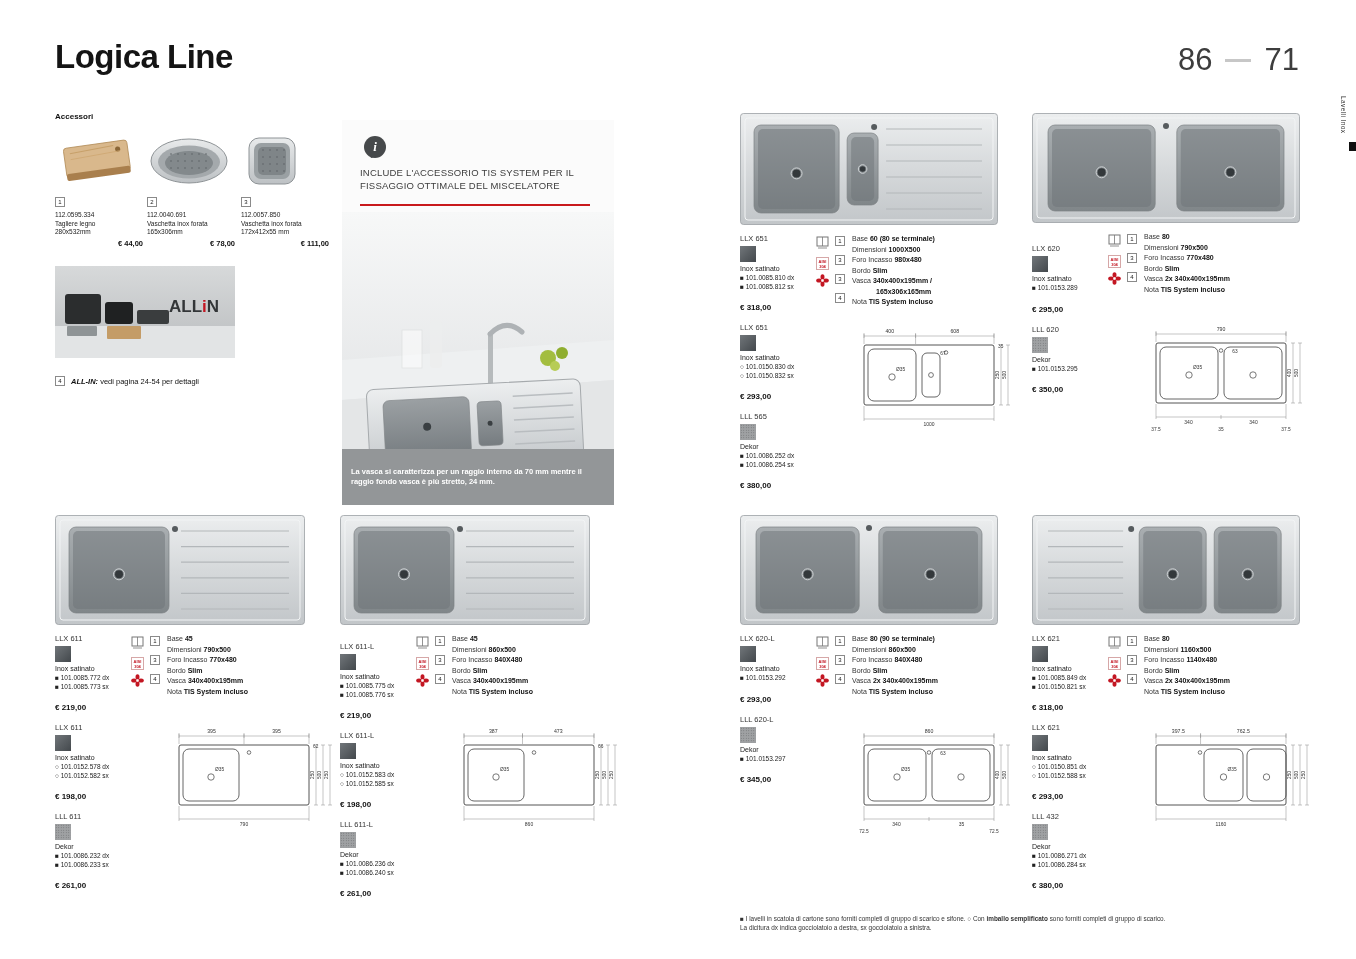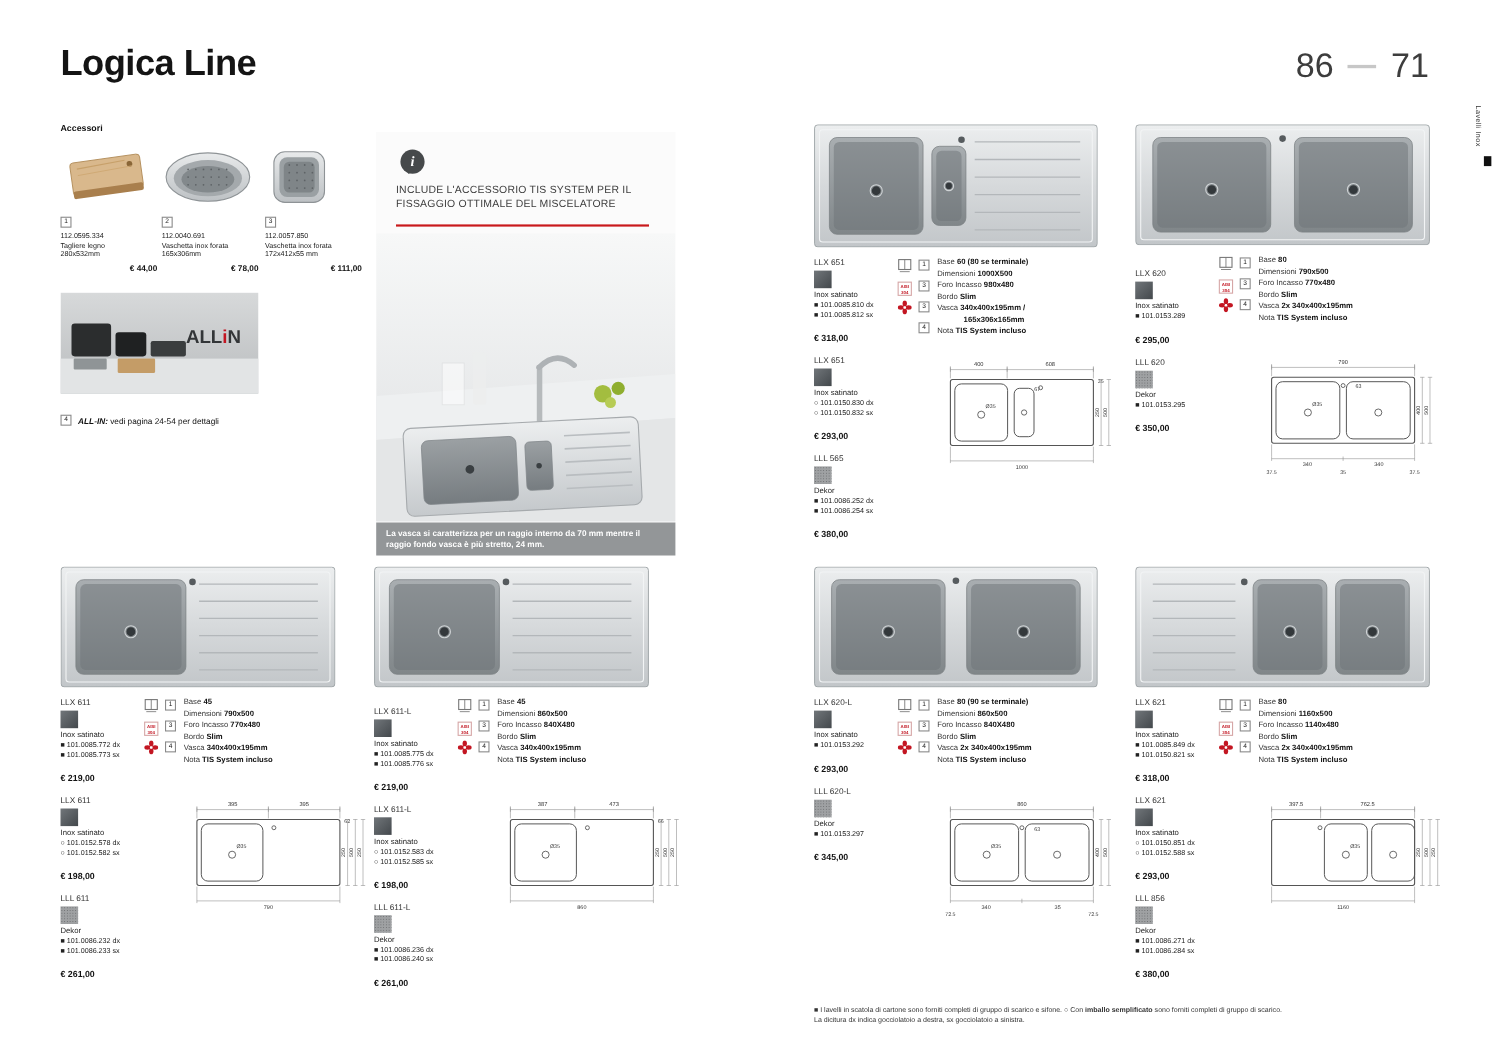--- a/index.html
+++ b/index.html
@@ -27,21 +27,21 @@
   .allin-note .b{font-weight:bold;font-style:italic;}
 
   .numbox{display:inline-flex;align-items:center;justify-content:center;width:10px;height:10px;border:1px solid #8a8a8a;font-size:6px;color:#222;background:#fff;flex:0 0 auto;margin:2px 0;}
 
   .hero{position:absolute;left:342px;top:120px;width:272px;height:385px;background:#fbfbfb;}
   .hero-scene{position:absolute;left:0;top:92px;}
   .info-icon{position:absolute;left:22px;top:16px;width:22px;height:22px;border-radius:50%;background:#46494b;color:#fff;display:flex;align-items:center;justify-content:center;font-family:"Liberation Serif",serif;font-style:italic;font-weight:bold;font-size:13px;z-index:3;}
   .info-icon:after{content:"";position:absolute;left:2px;bottom:-5px;border:5px solid transparent;border-top-color:#46494b;transform:rotate(28deg);}
   .hero-text{position:absolute;left:18px;top:46px;font-size:9.5px;line-height:13px;color:#3d3d3d;letter-spacing:.2px;z-index:3;}
   .hero-rule{position:absolute;left:18px;top:84px;width:230px;height:2px;background:#c8191c;z-index:3;}
-  .hero-caption{position:absolute;left:0;bottom:0;width:100%;background:#939698;color:#fff;font-size:7.5px;font-weight:bold;line-height:10px;padding:5px 9px;z-index:3;}
+  .hero-caption{position:absolute;left:0;bottom:0;width:100%;background:#939698;color:#fff;font-size:7.5px;font-weight:bold;line-height:10px;padding:18px 9px;z-index:3;}
 
   .product{position:absolute;width:300px;}
   .variants{position:absolute;left:0;width:74px;}
   .variant{margin-bottom:11px;}
   .vmodel{font-size:7.5px;color:#333;margin-bottom:3px;}
   .swatch{width:16px;height:16px;margin-bottom:3px;}
   .swatch.inox{background:linear-gradient(135deg,#71767a,#43484c);}
   .swatch.dekor{background-color:#9fa1a3;background-image:radial-gradient(#6d6f71 .6px,transparent .7px);background-size:2.5px 2.5px;}
   .vfinish{font-size:7px;color:#222;margin-bottom:2px;}
   .vcode{font-size:6.5px;line-height:8.5px;color:#222;white-space:nowrap;}
@@ -826,21 +826,21 @@
           </div>
           <div class="variant">
             <div class="vmodel">LLX 621</div>
             <div class="swatch inox"></div>
             <div class="vfinish">Inox satinato</div>
             <div class="vcode">○ 101.0150.851 dx</div>
             <div class="vcode">○ 101.0152.588 sx</div>
             <div class="vprice">€ 293,00</div>
           </div>
           <div class="variant">
-            <div class="vmodel">LLL 856</div>
+            <div class="vmodel">LLL 432</div>
             <div class="swatch dekor"></div>
             <div class="vfinish">Dekor</div>
             <div class="vcode">■ 101.0086.271 dx</div>
             <div class="vcode">■ 101.0086.284 sx</div>
             <div class="vprice">€ 380,00</div>
           </div>
         </div><div class="badges" style="top: 119px;">
           <div class="badge-row">
             <span class="bicon"><svg width="13" height="13">
                 <rect x="1" y="1" width="11" height="9" fill="none" stroke="#777" stroke-width="1"></rect>

